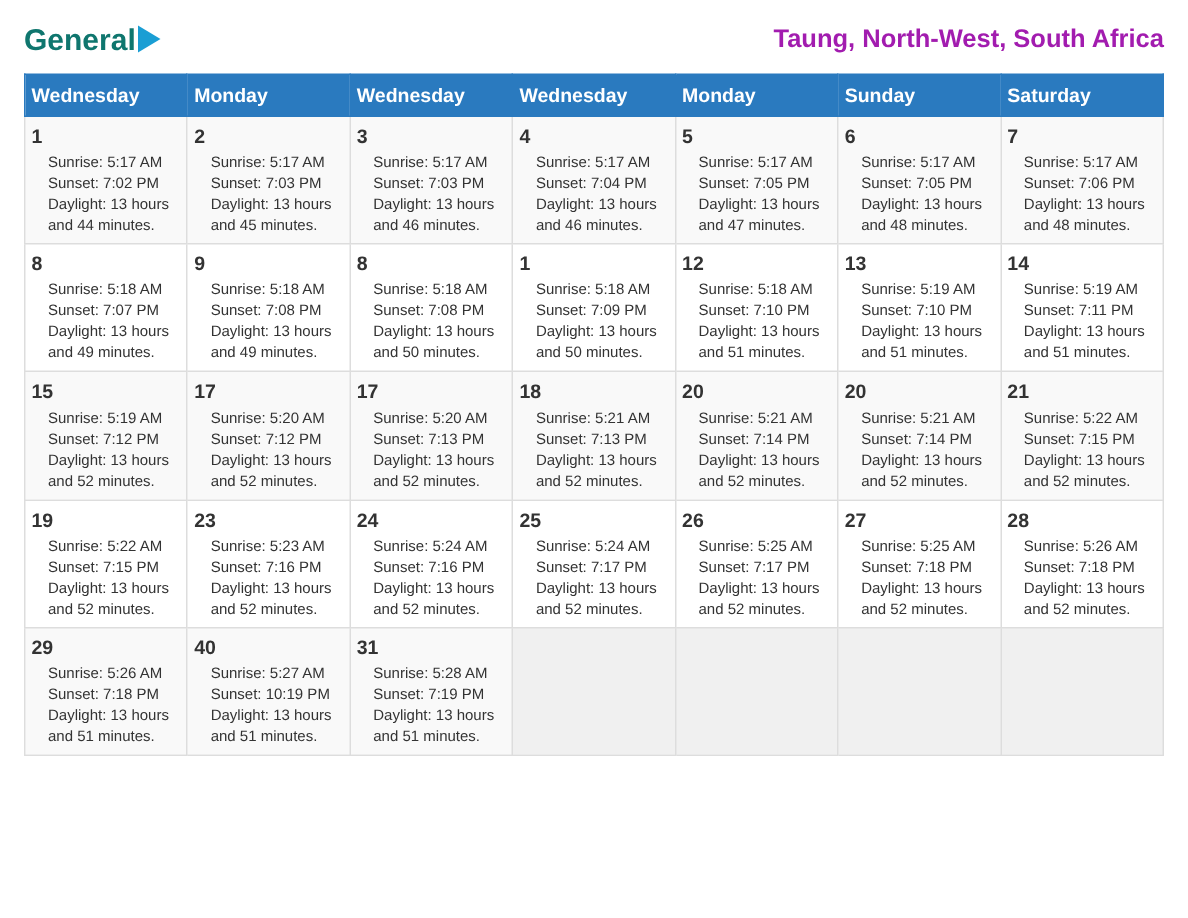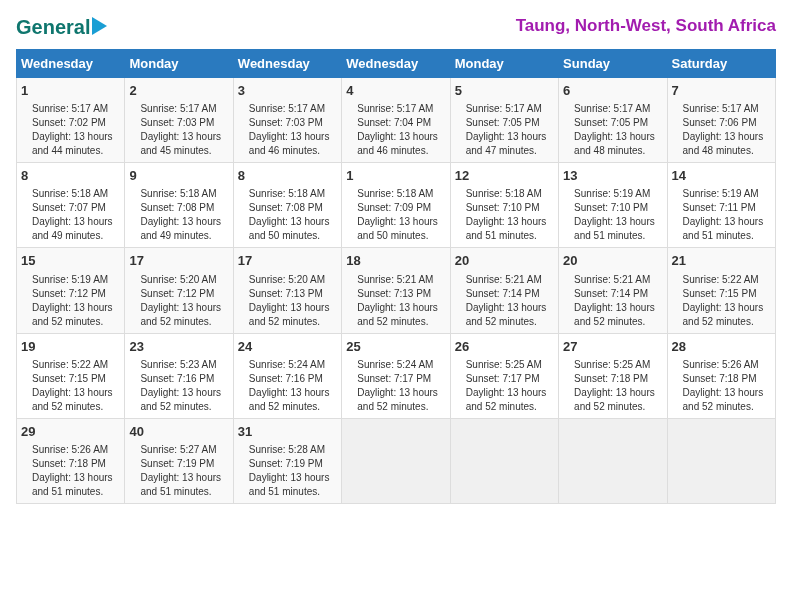--- a/index.html
+++ b/index.html
@@ -337,21 +337,21 @@
         <td>
           <span class="day-num">29</span>
           <div class="day-info" style="white-space: pre-line;">Sunrise: 5:26 AM
 Sunset: 7:18 PM
 Daylight: 13 hours
 and 51 minutes.</div>
         </td>
         <td>
           <span class="day-num">40</span>
           <div class="day-info" style="white-space: pre-line;">Sunrise: 5:27 AM
-Sunset: 7:19 PM
+Sunset: 10:19 PM
 Daylight: 13 hours
 and 51 minutes.</div>
         </td>
         <td>
           <span class="day-num">31</span>
           <div class="day-info" style="white-space: pre-line;">Sunrise: 5:28 AM
 Sunset: 7:19 PM
 Daylight: 13 hours
 and 51 minutes.</div>
         </td>

